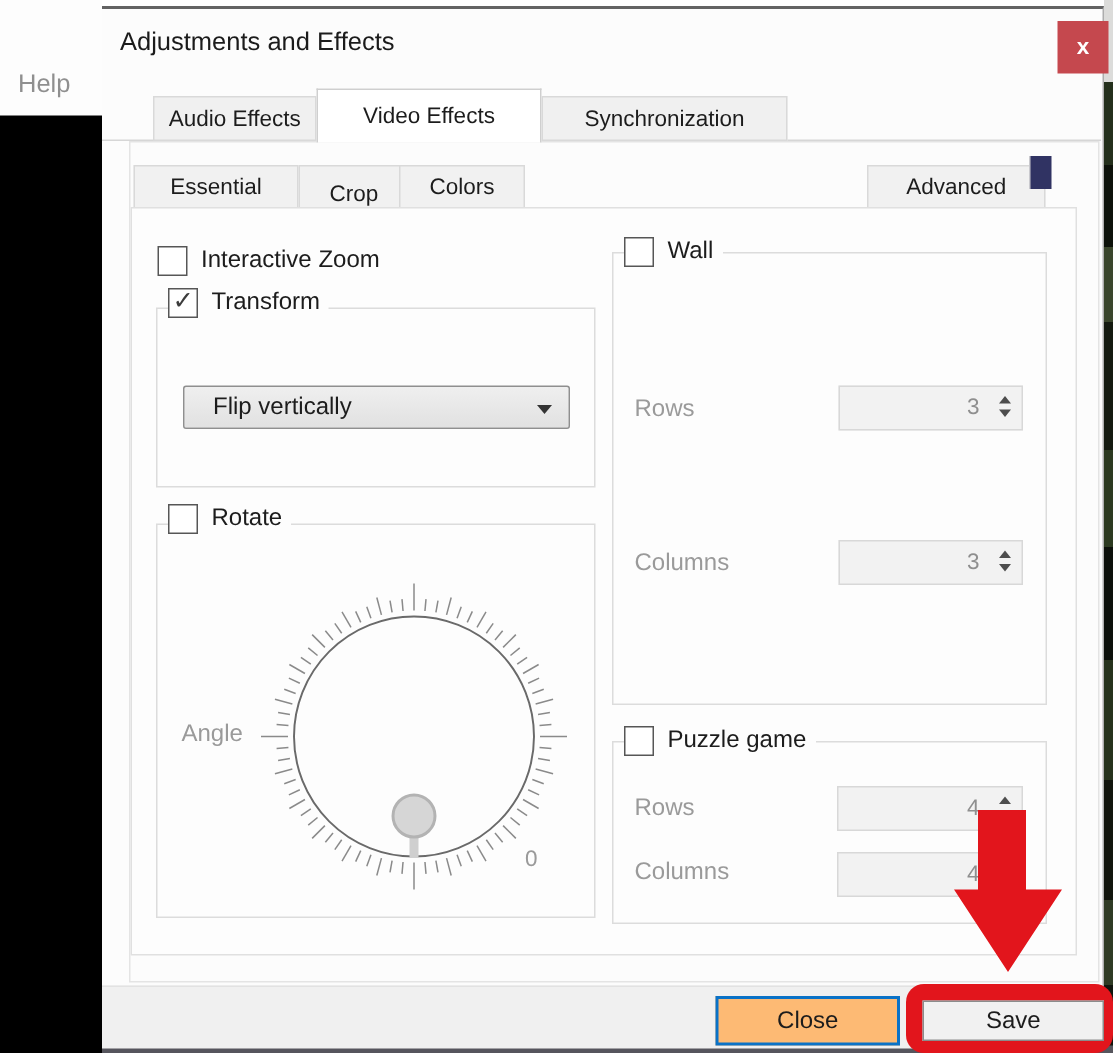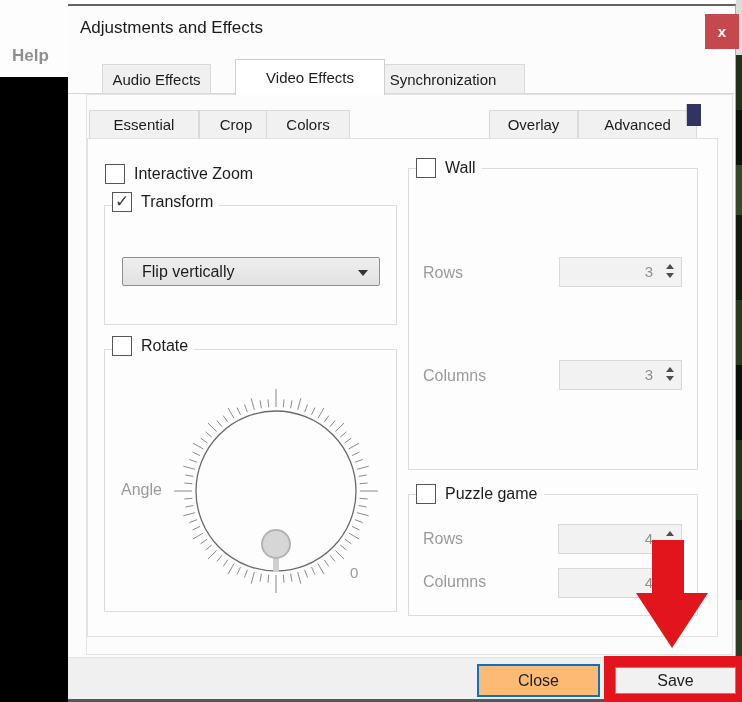--- a/index.html
+++ b/index.html
@@ -5,21 +5,21 @@
   html,body{margin:0;padding:0;background:#ffffff;}
   #screen{
     position:relative;width:742px;height:702px;overflow:hidden;
     font-family:"Liberation Sans","DejaVu Sans",sans-serif;
     color:#1c1c1c;background:#ffffff;
   }
   #screen *{box-sizing:border-box;}
   .abs{position:absolute;}
 
   
-  .menubar{left:0;top:0;width:68px;height:77px;background:#fdfdfd;font-weight:bold;}
+  .menubar{left:0;top:0;width:68px;height:77px;background:#fdfdfd;}
   .help{left:12px;top:46px;font-size:17px;color:#8f8f8f;}
   .blackpane{left:0;top:77px;width:68px;height:625px;background:#000;}
   .videostrip{left:736px;top:0;width:6px;height:702px;
     background:linear-gradient(180deg,#dcdcda 0 55px,#24301c 55px 110px,#0d120a 110px 165px,#3a462c 165px 215px,#141a10 215px 300px,#2c3a20 300px 365px,#0c100a 365px 440px,#26331c 440px 520px,#11150d 520px 600px,#2f3b24 600px 657px,#11150d 657px 702px);}
   .bottomstrip{left:68px;top:697px;width:674px;height:5px;background:#56555d;z-index:1;}
 
   
   .dialog{left:68px;top:4px;width:668px;height:693px;background:#fcfcfc;
     border-top:2px solid #636363;border-right:1px solid #adadad;z-index:2;}
   .title{left:12px;top:12px;font-size:17px;color:#1b1b1b;}
@@ -57,21 +57,21 @@
   .spin .val{position:absolute;right:28px;top:5px;font-size:15px;color:#8f8f8f;}
   .spin .arrows{position:absolute;right:7px;top:6px;display:flex;flex-direction:column;gap:4px;align-items:center;}
   .tri-up{width:0;height:0;border-left:4px solid transparent;border-right:4px solid transparent;border-bottom:5px solid #4d4d4d;}
   .tri-down{width:0;height:0;border-left:4px solid transparent;border-right:4px solid transparent;border-top:5px solid #4d4d4d;}
 
   .footer{left:0;top:651px;width:667px;height:42px;background:#f0f0f0;border-top:1px solid #e2e2e2;}
   .closebtn{left:409px;top:658px;width:123px;height:33px;background:#fdba74;border:2px solid #0a72c7;
     display:flex;align-items:center;justify-content:center;font-size:16px;color:#1c1c1c;}
 
   
-  .highlightbox{left:604px;top:656px;width:138px;height:46px;background:#e2151c;z-index:20;}
+  .highlightbox{left:604px;top:656px;width:138px;height:46px;background:#e2151c;z-index:20;border-radius:12px;}
   .savebtn{left:11px;top:11px;width:121px;height:27px;background:#f1f1f1;border:1px solid #8c8c8c;
     display:flex;align-items:center;justify-content:center;font-size:16px;color:#1c1c1c;}
   .arrowsvg{left:630px;top:540px;z-index:20;}
   .artifact{left:686px;top:104px;width:15px;height:22px;background:#303363;border-left:1px solid #c9c9ce;z-index:5;}
 </style>
 </head>
 <body>
 
 <div id="screen">
 
@@ -85,40 +85,37 @@
   <div class="abs dialog">
     <div class="abs title">Adjustments and Effects</div>
     <div class="abs xbtn" style="background: rgb(197, 72, 78);">
       <span>x</span>
     </div>
 
     <div class="abs tabline"></div>
     <div class="abs tab" style="left:34px;width:109px;">
       <span>Audio Effects</span>
     </div>
-    <div class="abs tab active" style="left:143px;top:53px;height:36px;width:150px;margin-left:24px;">
+    <div class="abs tab active" style="left:143px;top:53px;height:36px;width:150px;">
       <span>Video Effects</span>
     </div>
     <div class="abs tab" style="left:293px;width:164px;">
       <span>Synchronization</span>
     </div>
 
     <div class="abs pageframe"></div>
 
     <div class="abs subtab" style="left:21px;width:110px;">
       <span>Essential</span>
     </div>
-    <div class="abs subtab" style="left:131px;width:74px;">
+    <div class="abs subtab" style="left:131px;width:74px;align-items:flex-end;">
       <span>Crop</span>
     </div>
     <div class="abs subtab" style="left:198px;width:84px;">
       <span>Colors</span>
-    </div>
-    <div class="abs subtab" style="left:421px;width:89px;">
-      <span>Overlay</span>
     </div>
     <div class="abs subtab" style="left:510px;width:119px;">
       <span>Advanced</span>
     </div>
 
     <div class="abs pane"></div>
 
     <div class="abs labelrow" style="left:37px;top:158px;">
       <span class="cb"></span>
       <span class="cblabel">Interactive Zoom</span>

